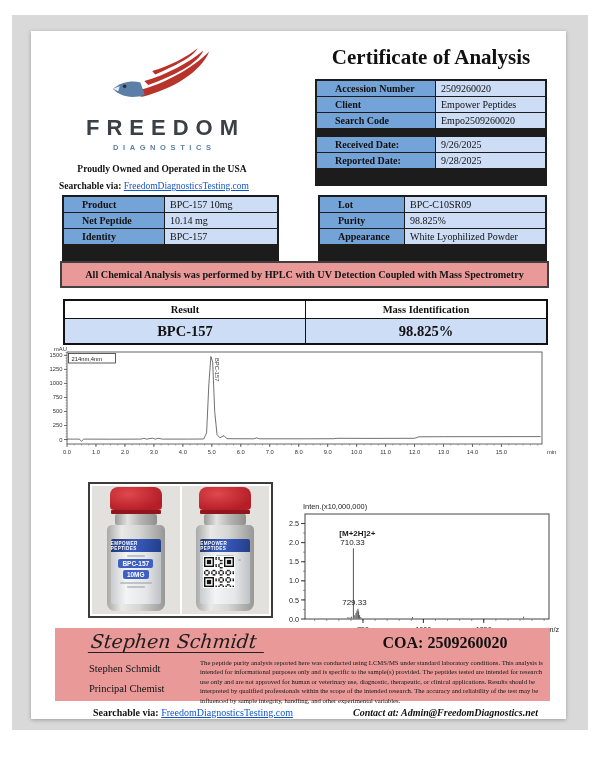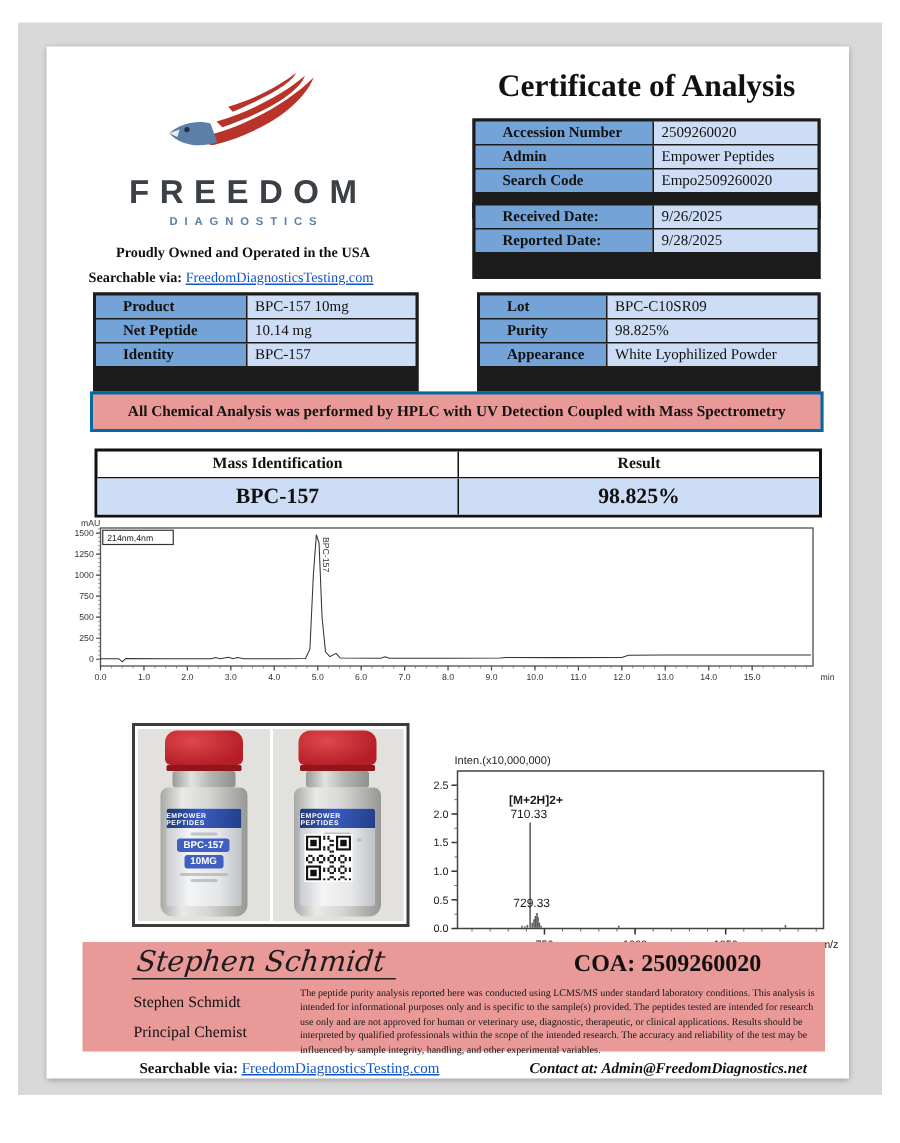--- a/index.html
+++ b/index.html
@@ -39,21 +39,21 @@
   #acc-table .kv-label{width:118px;}
   #dates-table{left:284px;top:104px;width:232px;}
   #dates-table .kv-label{width:118px;}
   #product-table{left:31px;top:164px;width:217px;}
   #product-table .kv-label{width:100px;}
   #lot-table{left:287px;top:164px;width:229px;}
   #lot-table .kv-label{width:84px;}
 
   
   .banner{position:absolute;left:29px;top:230px;width:489px;height:27px;
-          background:var(--pink,#ea9999);border:2px solid #0369a1;box-sizing:border-box;
+          background:var(--pink,#ea9999);border:2px solid #404040;box-sizing:border-box;
           display:flex;align-items:center;justify-content:center;
           font-weight:bold;font-size:10.2px;color:#141414;}
 
   
   .mass-table{position:absolute;left:32px;top:268px;width:485px;border:2px solid #111;
               box-sizing:border-box;background:#fff;}
   .mass-head{display:flex;border-bottom:1px solid #111;height:17px;line-height:17px;}
   .mass-head div{flex:1;text-align:center;font-weight:bold;font-size:10.5px;}
   .mass-head div:first-child{border-right:1px solid #111;}
   .mass-val{display:flex;height:24px;line-height:24px;background:var(--valuecell,#cdddf5);}
@@ -134,21 +134,21 @@
     </div>
 
     <div class="cert-title">Certificate of Analysis</div>
 
     <div class="kv-table" id="acc-table">
       <div class="kv-row">
         <div class="kv-label">Accession Number</div>
         <div class="kv-value">2509260020</div>
       </div>
       <div class="kv-row">
-        <div class="kv-label">Admin</div>
+        <div class="kv-label">Client</div>
         <div class="kv-value">Empower Peptides</div>
       </div>
       <div class="kv-row">
         <div class="kv-label">Search Code</div>
         <div class="kv-value">Empo2509260020</div>
       </div>
     </div>
 
     <div class="kv-table" id="dates-table">
       <div class="kv-row">
@@ -188,22 +188,22 @@
       <div class="kv-row">
         <div class="kv-label">Appearance</div>
         <div class="kv-value">White Lyophilized Powder</div>
       </div>
     </div>
 
     <div class="banner">All Chemical Analysis was performed by HPLC with UV Detection Coupled with Mass Spectrometry</div>
 
     <div class="mass-table">
       <div class="mass-head">
+        <div>Result</div>
         <div>Mass Identification</div>
-        <div>Result</div>
       </div>
       <div class="mass-val">
         <div>BPC-157</div>
         <div>98.825%</div>
       </div>
     </div>
 
     <div id="hplc-wrap">
       <svg id="hplc-svg" width="515" height="124" viewBox="0 0 515 124">
           <rect x="26" y="7" width="475" height="92" fill="#fff" stroke="#555" stroke-width="0.9"></rect>

